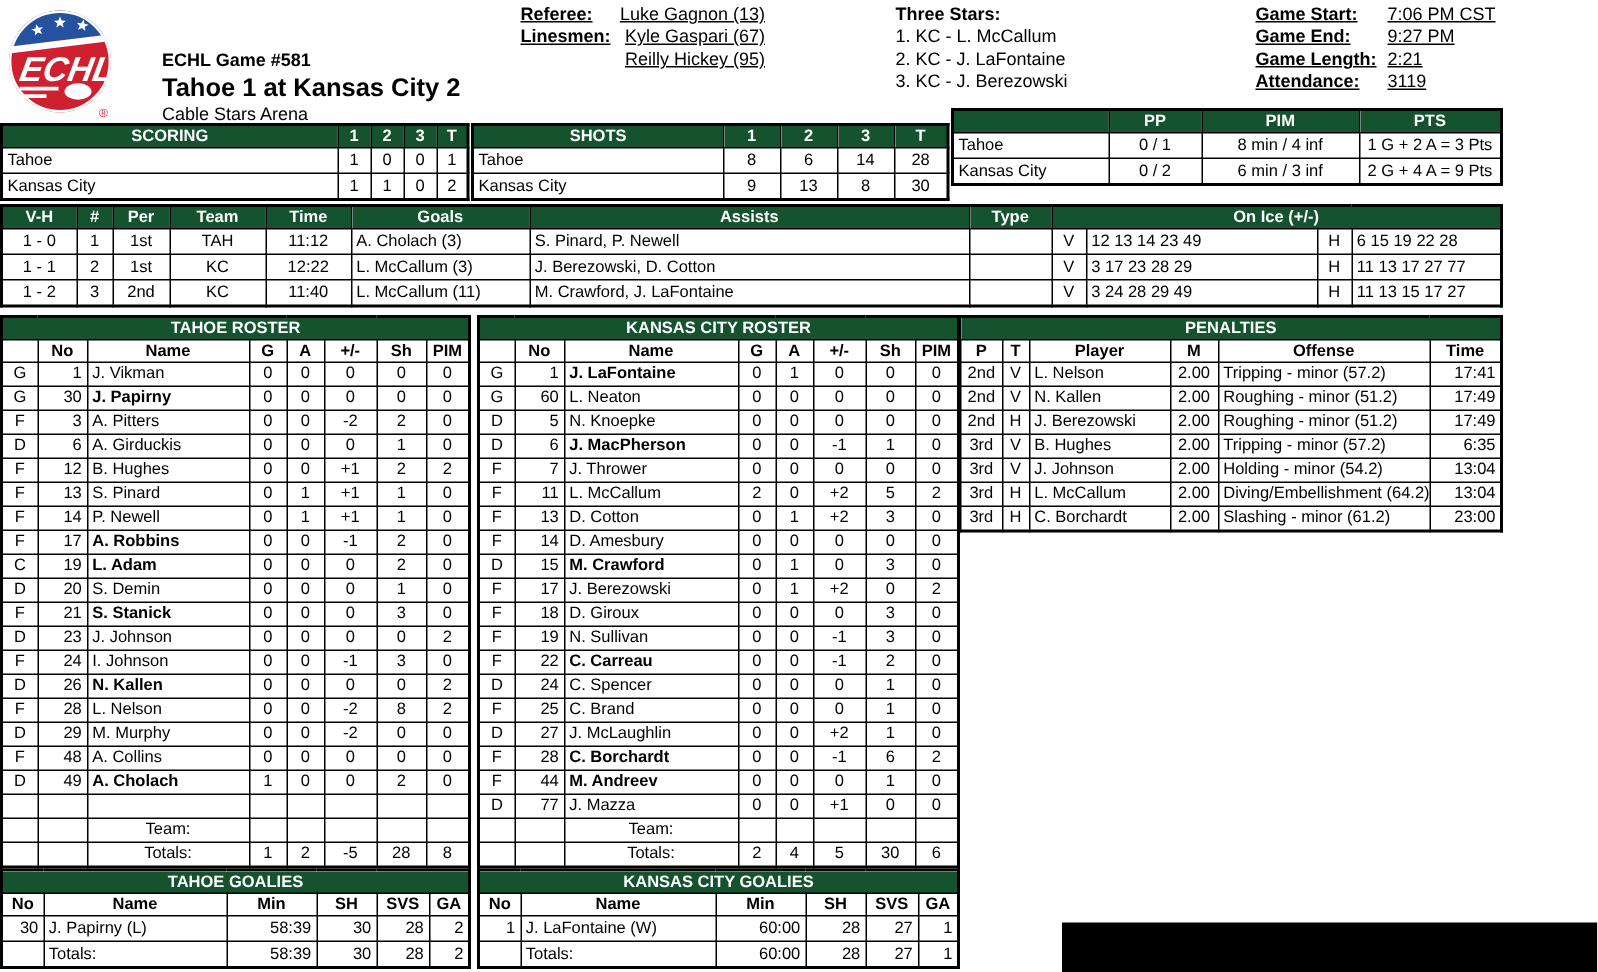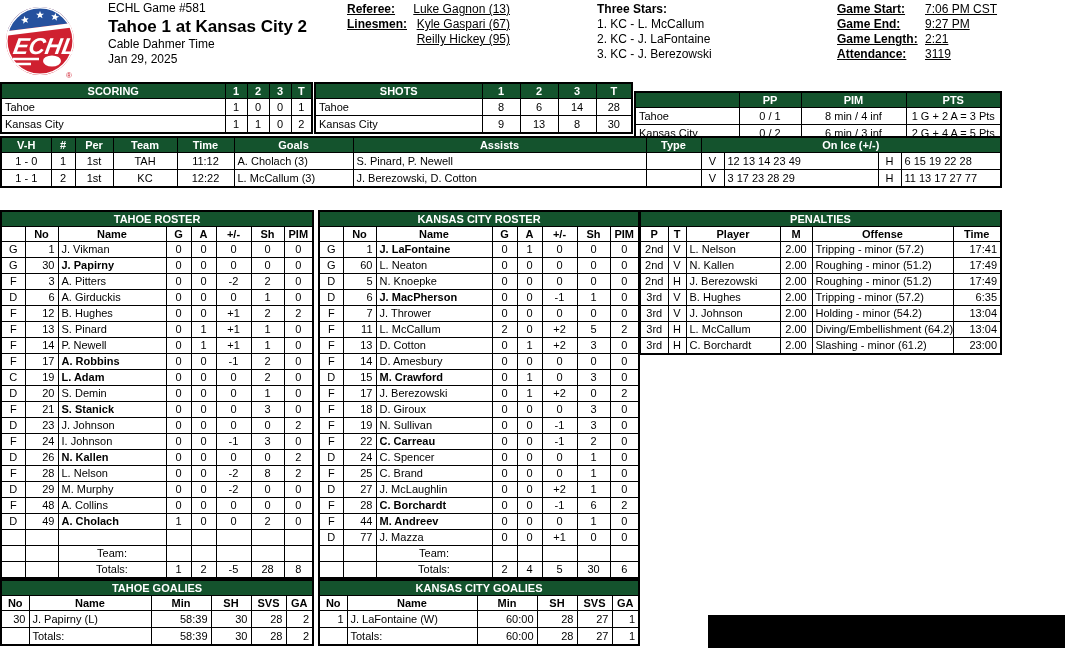--- a/index.html
+++ b/index.html
@@ -15,21 +15,21 @@
   table.t td{height:15px;}
   table.tall td{height:16px;}
   .navy{background:#14532d;color:#fff;font-weight:bold;}
   th.title{height:13px;}
   .l{text-align:left;}.c{text-align:center;}.r{text-align:right;}
   .b{font-weight:bold;}
   .pre{white-space:pre-line;line-height:13px;}
 
   
   .h-line12{font-size:12px;line-height:15px;}
-  .h-bold12{font-size:12px;line-height:15px;font-weight:normal;}
+  .h-bold12{font-size:12px;line-height:15px;font-weight:bold;margin-top:32px;}
   .h-match{font-size:17px;line-height:21px;font-weight:bold;}
   .hdr-row{display:flex;text-decoration:underline;}
   .hdr-label{font-size:12px;line-height:15px;font-weight:bold;}
   .hdr-val{font-size:12px;line-height:15px;}
   .off-label{width:63px;}
   .off-val{width:100px;text-align:right;}
   .gi-label{width:88px;}
 
   .redact{background:#000;}
 </style>
@@ -61,21 +61,21 @@
       <path d="M10 55 H36" stroke="#fff" stroke-width="2.5" fill="none"></path>
       <path d="M9 60 H28" stroke="#fff" stroke-width="2.5" fill="none"></path>
       <ellipse cx="49" cy="57" rx="9" ry="5.5" fill="#ffffff"></ellipse>
       <text x="63" y="74" font-family="Liberation Sans, sans-serif" font-size="8" fill="#cf2030">®</text>
     </svg>
   </div>
 
   <div class="abs" style="left:108px;top:1px">
     <div class="h-bold12">ECHL Game #581</div>
     <div class="h-match">Tahoe 1 at Kansas City 2</div>
-    <div class="h-line12">Cable Dahmer Time</div>
+    <div class="h-line12">Cable Stars Arena</div>
     <div class="h-line12">Jan 29, 2025</div>
   </div>
 
   <div class="abs" style="left:347px;top:2px">
     <div class="hdr-row">
       <div class="hdr-label off-label">Referee:</div>
       <div class="hdr-val off-val">Luke Gagnon (13)</div>
     </div>
     <div class="hdr-row">
       <div class="hdr-label off-label">Linesmen:</div>
@@ -180,21 +180,21 @@
             <td class="l">Kansas City</td>
             <td class="c">9</td>
             <td class="c">13</td>
             <td class="c">8</td>
             <td class="c">30</td>
           </tr>
         </tbody>
     </table>
   </div>
 
-  <div class="abs" style="left:634px;top:91px;width:366px">
+  <div class="abs" style="left:634px;top:72px;width:366px">
     <table class="t tall">
       <colgroup>
           <col style="width:104px">
           <col style="width:62px">
           <col style="width:105px">
           <col style="width:95px">
         </colgroup>
       <thead>
         <tr class="navy">
           <th></th>
@@ -207,21 +207,21 @@
           <tr>
             <td class="l">Tahoe</td>
             <td class="c">0 / 1</td>
             <td class="c">8 min / 4 inf</td>
             <td class="c">1 G + 2 A = 3 Pts</td>
           </tr>
           <tr>
             <td class="l">Kansas City</td>
             <td class="c">0 / 2</td>
             <td class="c">6 min / 3 inf</td>
-            <td class="c">2 G + 4 A = 5 Pts</td>
+            <td class="c">2 G + 4 A = 9 Pts</td>
           </tr>
         </tbody>
     </table>
   </div>
 
   <div class="abs" style="left:0;top:136px;width:1000px">
     <table class="t tall">
       <colgroup>
         <col style="width:50px">
           <col style="width:24px">
@@ -271,20 +271,34 @@
             <td class="c">KC</td>
             <td class="c">12:22</td>
             <td class="l">L. McCallum (3)</td>
             <td class="l">J. Berezowski, D. Cotton</td>
             <td class="c"></td>
             <td class="c">V</td>
             <td class="l">3 17 23 28 29</td>
             <td class="c">H</td>
             <td class="l">11 13 17 27 77</td>
           </tr>
+          <tr>
+            <td class="c">1 - 2</td>
+            <td class="c">3</td>
+            <td class="c">2nd</td>
+            <td class="c">KC</td>
+            <td class="c">11:40</td>
+            <td class="l">L. McCallum (11)</td>
+            <td class="l">M. Crawford, J. LaFontaine</td>
+            <td class="c"></td>
+            <td class="c">V</td>
+            <td class="l">3 24 28 29 49</td>
+            <td class="c">H</td>
+            <td class="l">11 13 15 17 27</td>
+          </tr>
         </tbody>
     </table>
   </div>
 
   <div class="abs" style="left:0;top:210px;width:312px">
     <table class="t">
       <colgroup>
           <col style="width:24px">
           <col style="width:33px">
           <col style="width:108px">

